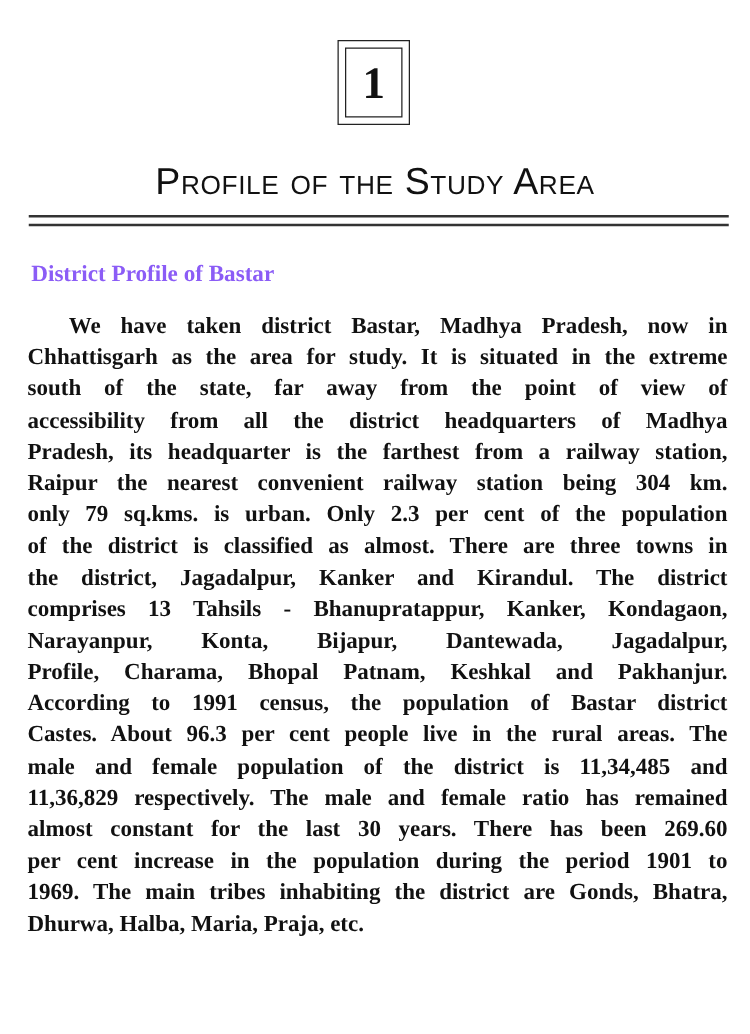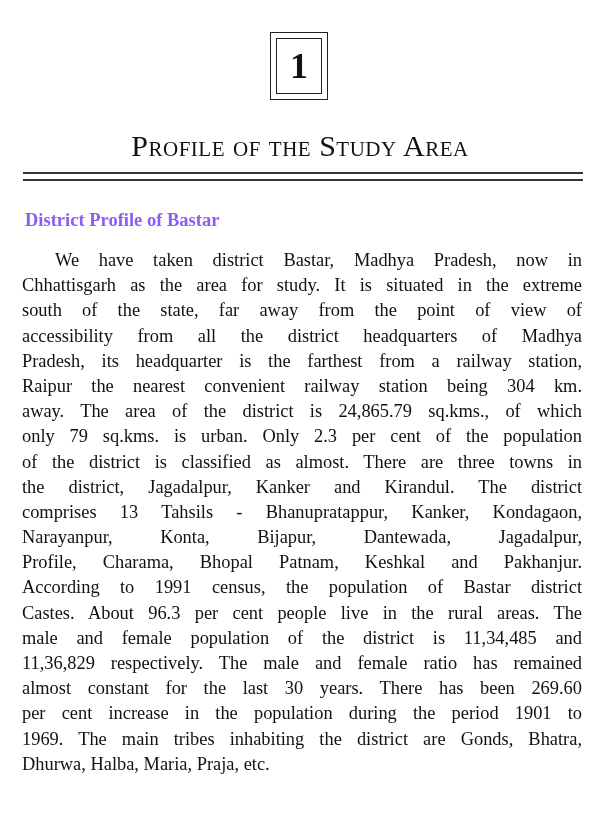--- a/index.html
+++ b/index.html
@@ -41,21 +41,21 @@
       font-size: 36px;
       line-height: 1;
       color: #111;
     }
     .chapter-title {
       position: absolute;
       left: 0;
       width: 600px;
       top: 131px;
       text-align: center;
-      font-family: Liberation Serif, serif;
+      font-family: Liberation Sans, sans-serif;
       font-size: 30px;
       font-variant: small-caps;
       letter-spacing: 0.5px;
       color: #111;
       line-height: 1;
     }
     .rule {
       position: absolute;
       left: 23px;
       width: 560px;
@@ -72,20 +72,21 @@
       font-weight: bold;
       font-size: 18.5px;
       color: #8b5cf6;
       line-height: 1;
     }
     .body-text {
       position: absolute;
       left: 22px;
       top: 248px;
       width: 560px;
+      font-weight: bold;
     }
     .line {
       display: block;
       height: 25.2px;
       line-height: 25.2px;
       font-size: 18.4px;
       text-align: justify;
       text-align-last: justify;
       white-space: nowrap;
       color: #111;
@@ -113,21 +114,20 @@
 
 <div class="section-heading">District Profile of Bastar</div>
 
 <div class="body-text">
   <div class="line indent">We have taken district Bastar, Madhya Pradesh, now in</div>
   <div class="line">Chhattisgarh as the area for study. It is situated in the extreme</div>
   <div class="line">south of the state, far away from the point of view of</div>
   <div class="line">accessibility from all the district headquarters of Madhya</div>
   <div class="line">Pradesh, its headquarter is the farthest from a railway station,</div>
   <div class="line">Raipur the nearest convenient railway station being 304 km.</div>
-  <div class="line">away. The area of the district is 24,865.79 sq.kms., of which</div>
   <div class="line">only 79 sq.kms. is urban. Only 2.3 per cent of the population</div>
   <div class="line">of the district is classified as almost. There are three towns in</div>
   <div class="line">the district, Jagadalpur, Kanker and Kirandul. The district</div>
   <div class="line">comprises 13 Tahsils - Bhanupratappur, Kanker, Kondagaon,</div>
   <div class="line">Narayanpur, Konta, Bijapur, Dantewada, Jagadalpur,</div>
   <div class="line">Profile, Charama, Bhopal Patnam, Keshkal and Pakhanjur.</div>
   <div class="line">According to 1991 census, the population of Bastar district</div>
   <div class="line">Castes. About 96.3 per cent people live in the rural areas. The</div>
   <div class="line">male and female population of the district is 11,34,485 and</div>
   <div class="line">11,36,829 respectively. The male and female ratio has remained</div>

